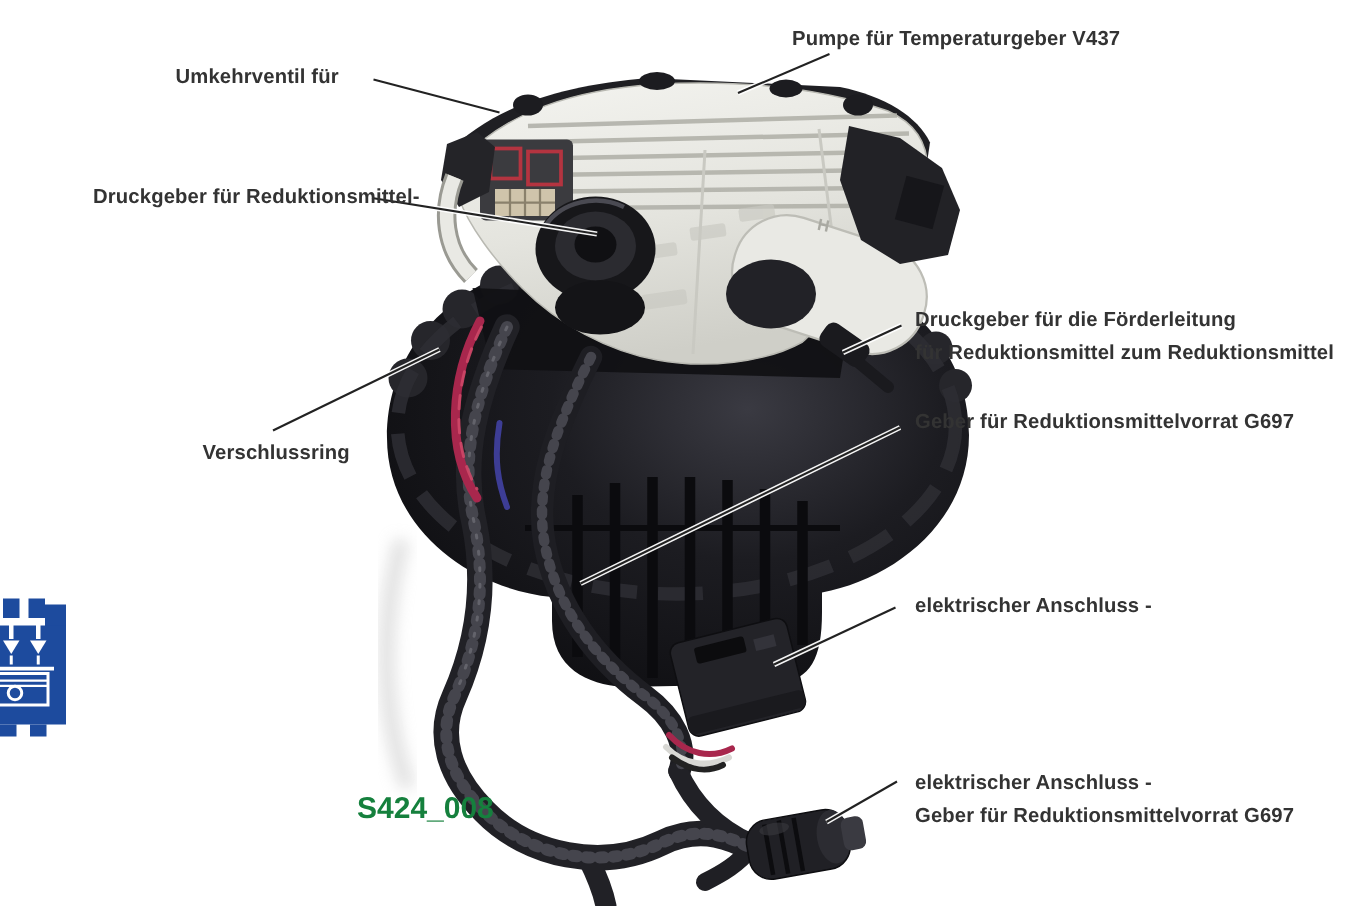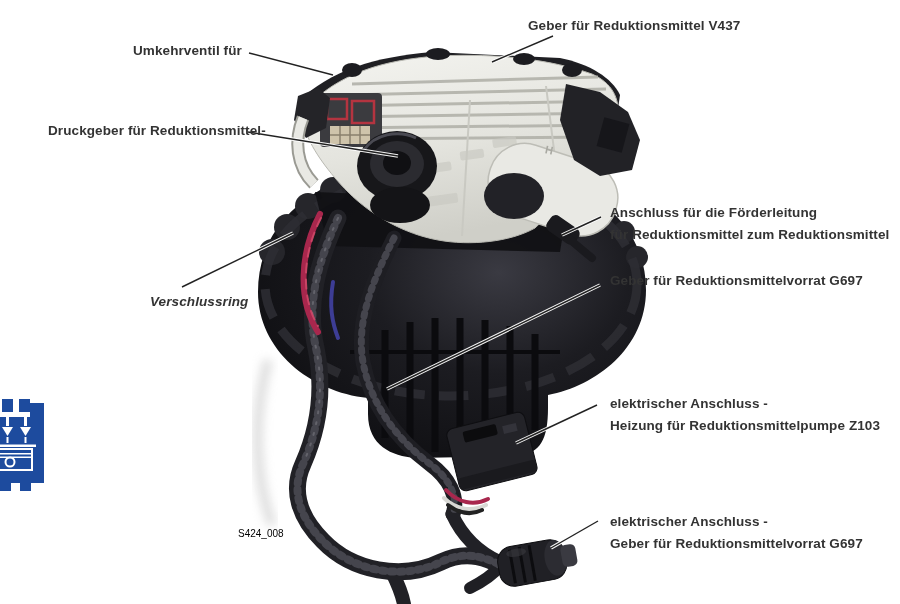--- a/index.html
+++ b/index.html
@@ -23,23 +23,23 @@
     font-size: 13.5px;
     font-weight: bold;
     line-height: 22px;
     color: #333333;
     white-space: nowrap;
     letter-spacing: 0.1px;
   }
   .lbl .ln { display: block; }
   .caption {
     position: absolute;
-    font-size: 10px;
-    font-weight: normal;
-    color: #000000;
+    font-size: 20px;
+    font-weight: bold;
+    color: #15803d;
     white-space: nowrap;
   }
   .logo {
     position: absolute; left: 0; top: 397px;
     width: 50px; height: 100px;
   }
 </style>
 </head>
 <body>
 
@@ -234,47 +234,46 @@
         <line x1="182" y1="287" x2="293" y2="233"></line>
         <line x1="601" y1="217" x2="562" y2="235"></line>
         <line x1="600" y1="285" x2="387" y2="389"></line>
         <line x1="597" y1="405" x2="516" y2="443"></line>
         <line x1="598" y1="521" x2="551" y2="548"></line>
       </g>
     </g>
   </svg>
 
   <div class="lbl" style="left:528px; top:15px;">
-    <span class="ln">Geber für Reduktionsmittel V437</span>
-  </div>
-
-  <div class="lbl" style="left:117px; top:40px;margin-left:16px;">
+    <span class="ln">Pumpe für Temperaturgeber V437</span>
+  </div>
+
+  <div class="lbl" style="left:117px; top:40px;">
     <span class="ln">Umkehrventil für</span>
   </div>
 
-  <div class="lbl" style="left:48px; top:120px;">
+  <div class="lbl" style="left:62px; top:120px;">
     <span class="ln">Druckgeber für Reduktionsmittel-</span>
   </div>
 
-  <div class="lbl" style="left:150px; top:291px;font-style:italic;">
+  <div class="lbl" style="left:135px; top:291px;">
     <span class="ln">Verschlussring</span>
   </div>
 
   <div class="lbl" style="left:610px; top:202px;">
-    <span class="ln">Anschluss für die Förderleitung</span>
+    <span class="ln">Druckgeber für die Förderleitung</span>
     <span class="ln">für Reduktionsmittel zum Reduktionsmittel</span>
   </div>
 
   <div class="lbl" style="left:610px; top:270px;">
     <span class="ln">Geber für Reduktionsmittelvorrat G697</span>
   </div>
 
   <div class="lbl" style="left:610px; top:393px;">
     <span class="ln">elektrischer Anschluss -</span>
-    <span class="ln">Heizung für Reduktionsmittelpumpe Z103</span>
   </div>
 
   <div class="lbl" style="left:610px; top:511px;">
     <span class="ln">elektrischer Anschluss -</span>
     <span class="ln">Geber für Reduktionsmittelvorrat G697</span>
   </div>
 
   <div class="caption" style="left:238px; top:528px;">S424_008</div>
 
   <svg class="logo" viewBox="0 0 50 100" aria-hidden="true">

